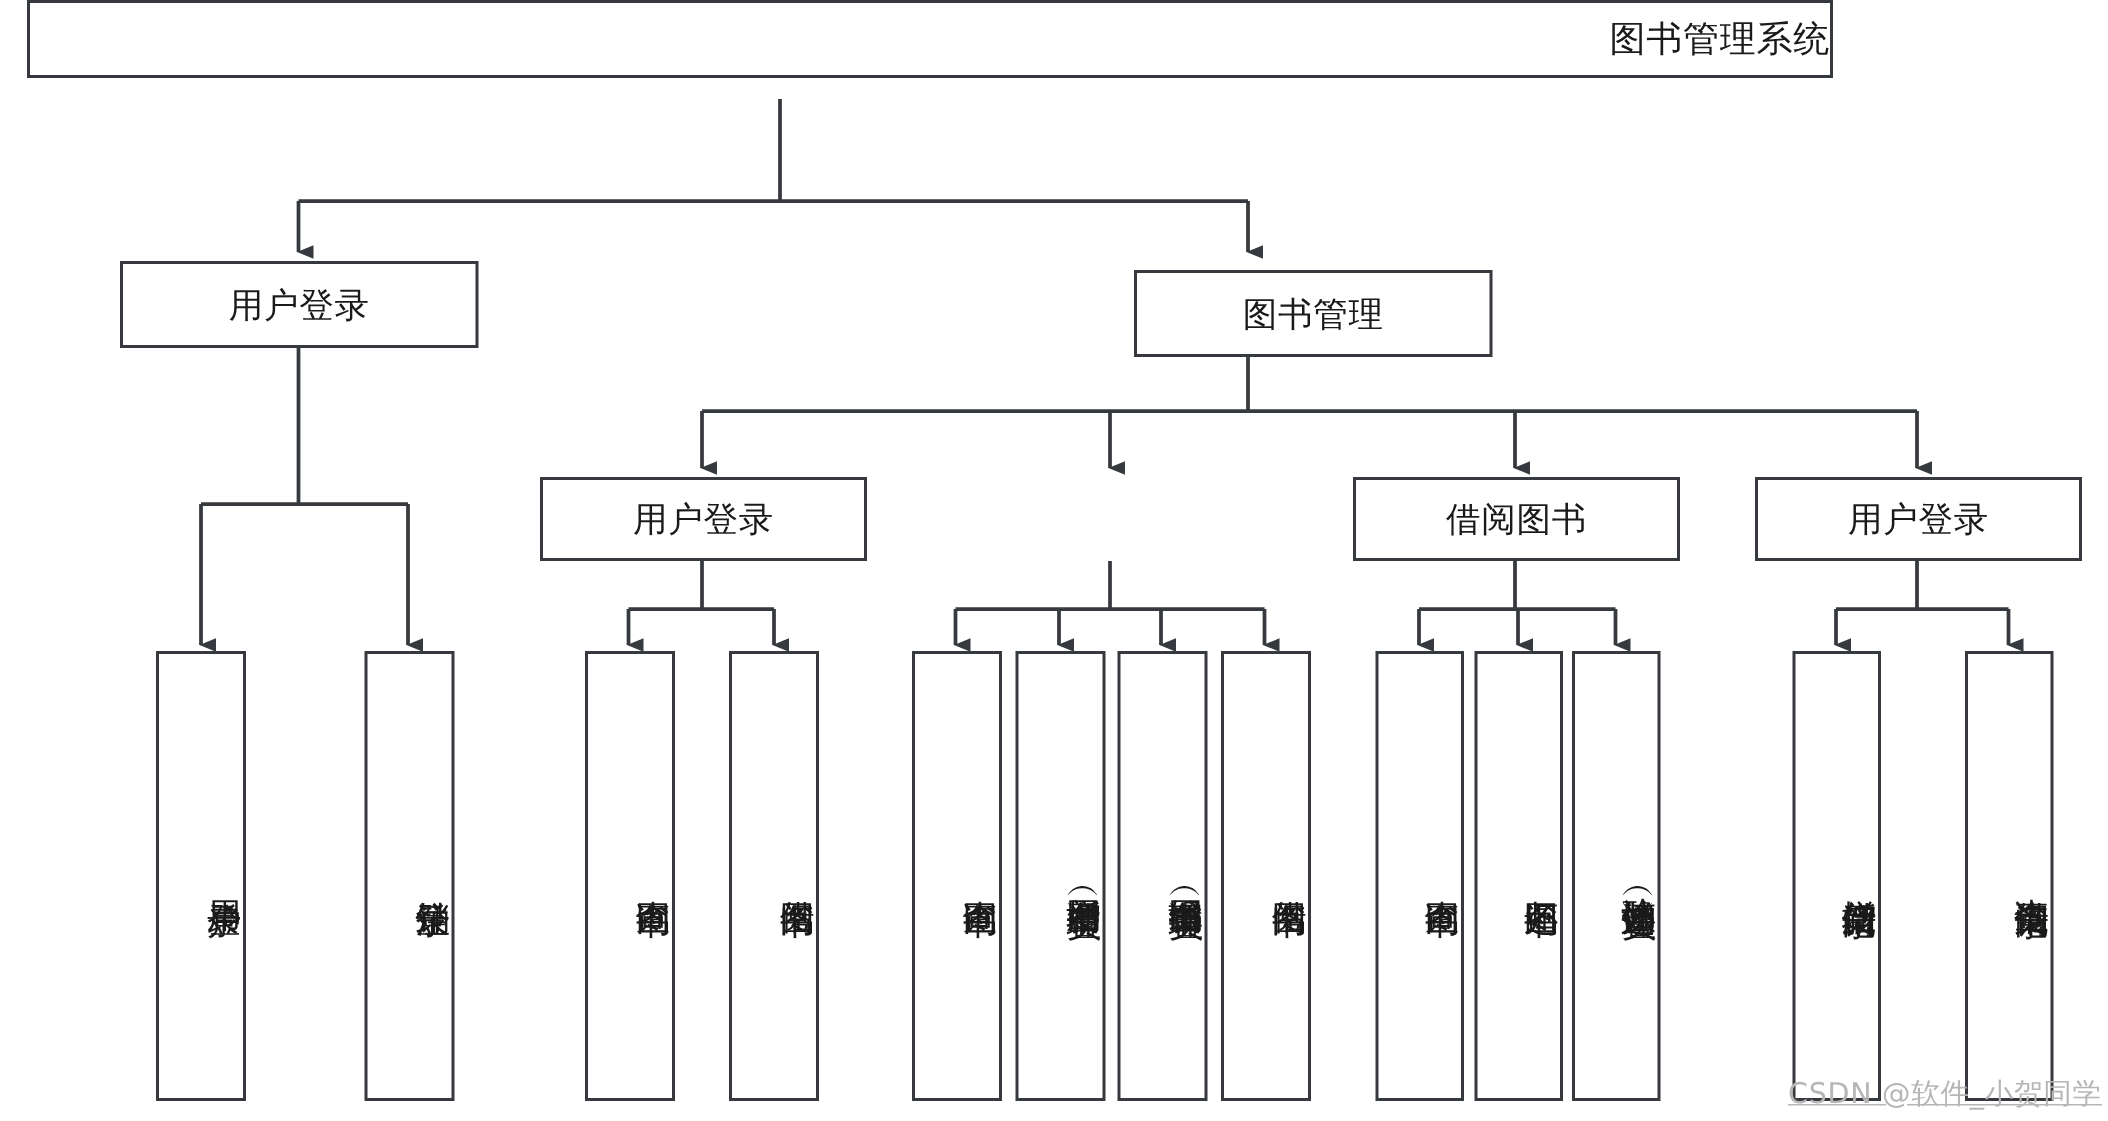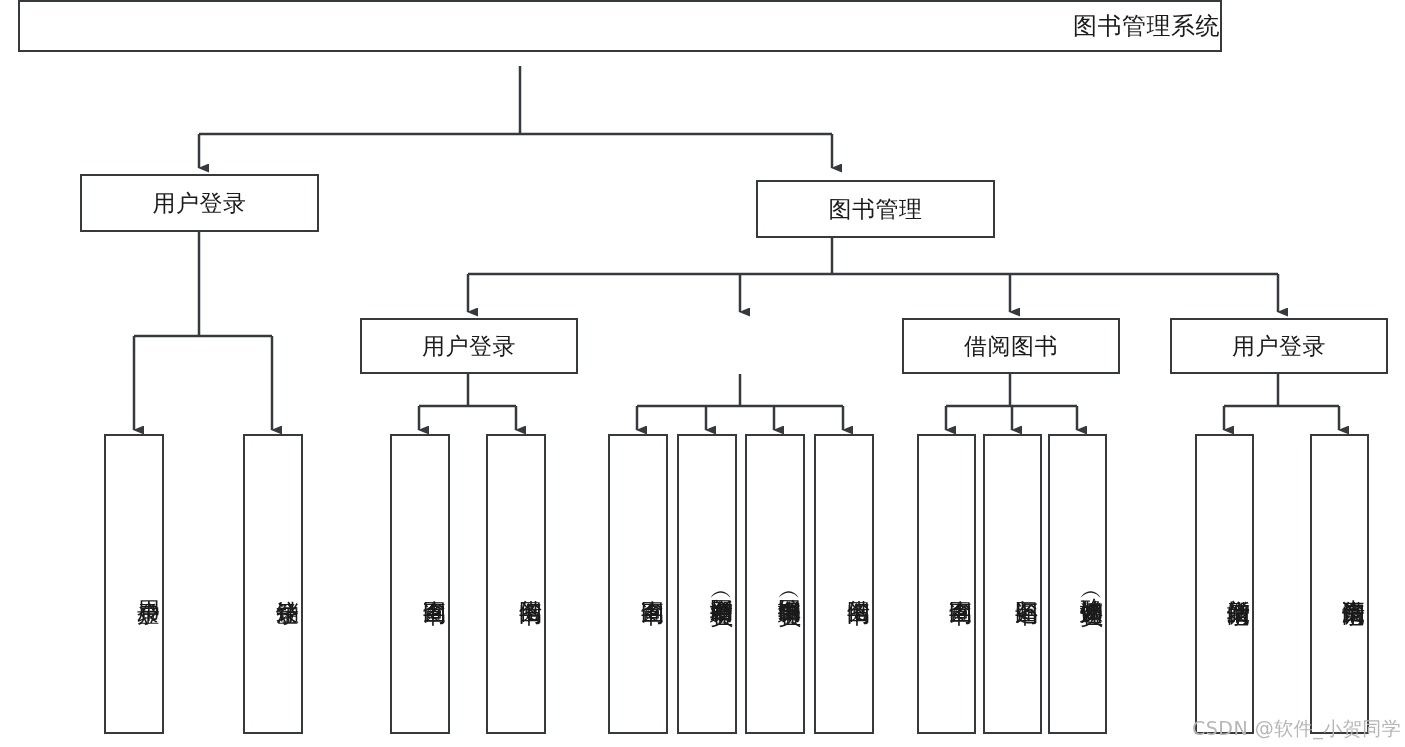--- a/index.html
+++ b/index.html
@@ -55,20 +55,21 @@
     text-orientation: upright;
     display: block;
     white-space: nowrap;
   }
   .watermark {
     position: absolute;
     font-size: 19px;
     color: #b6b6b6;
     white-space: nowrap;
     letter-spacing: 0.5px;
+    text-decoration: underline;
   }
 </style>
 </head>
 <body>
 
 <div id="canvas">
 
   <svg class="edges" viewBox="0 0 1405 747">
     <defs>
       <marker id="arrow" markerWidth="9" markerHeight="11" refX="4.5" refY="10" orient="auto" markerUnits="userSpaceOnUse">

